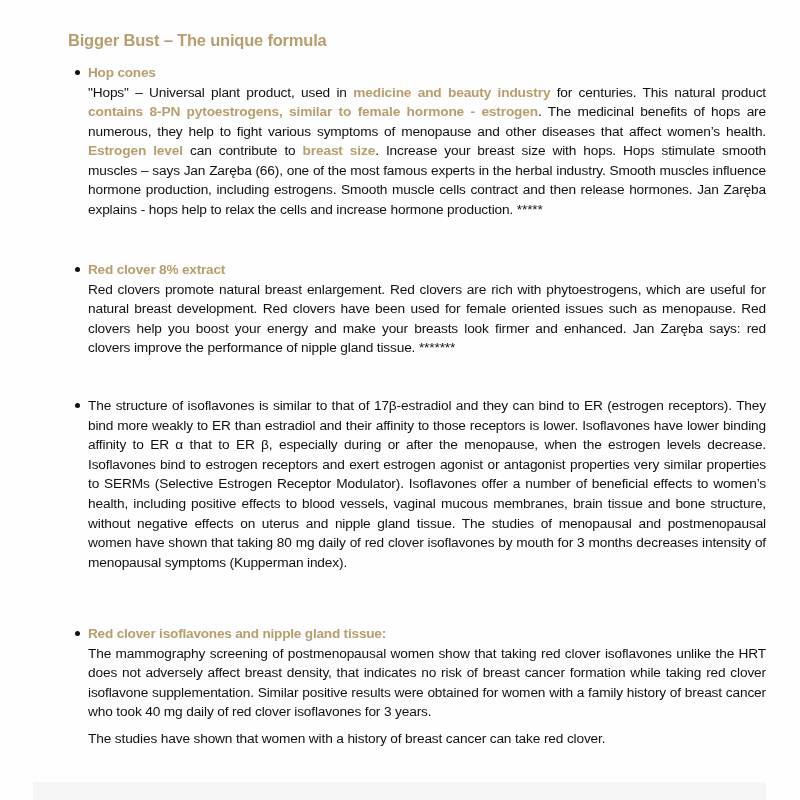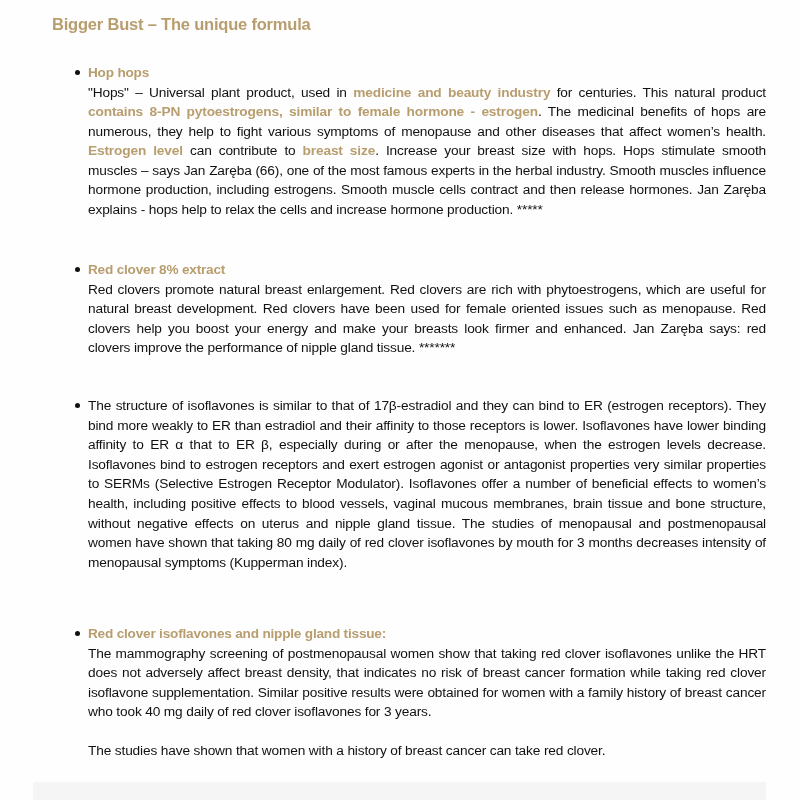--- a/index.html
+++ b/index.html
@@ -27,21 +27,21 @@
       top: 782px; height: 18px;
       background: #f5f5f5;
     }
     .title {
       position: absolute;
       left: 52px;
       top: 15px;
       font-size: 16.5px;
       font-weight: bold;
       color: #b89d6e;
-      margin: 0;
+      margin: 16px;
       letter-spacing: -0.2px;
     }
     .section {
       position: absolute;
       left: 88px;
       width: 678px;
     }
     .bullet {
       position: absolute;
       left: -13px;
@@ -74,36 +74,36 @@
   </style>
 </head>
 <body>
 
 <div class="page">
 
   <h1 class="title">Bigger Bust – The unique formula</h1>
 
   <div class="section" style="top:63px;">
     <span class="bullet"></span>
-    <div class="heading">Hop hops</div>
+    <div class="heading">Hop cones</div>
     <p class="para"><span>"Hops" – Universal plant product, used in </span><span class="hl">medicine and beauty industry</span><span> for centuries.  This natural product </span><span class="hl">contains  8-PN pytoestrogens, similar to female hormone - estrogen</span><span>. The medicinal benefits of hops are numerous, they help to fight various symptoms of menopause and other diseases that affect women’s health. </span><span class="hl">Estrogen level</span><span> can contribute to </span><span class="hl">breast size</span><span>. Increase your breast size with hops. Hops stimulate smooth muscles – says Jan Zaręba (66), one of the most famous experts in the herbal industry. Smooth muscles influence hormone production, including estrogens. Smooth muscle cells contract and then release hormones.  Jan Zaręba explains - hops help to relax the cells and increase hormone production. *****</span></p>
   </div>
 
   <div class="section" style="top:260px;">
     <span class="bullet"></span>
     <div class="heading">Red clover 8% extract</div>
     <p class="para">Red clovers promote natural breast enlargement. Red clovers are rich with phytoestrogens, which are useful for natural breast development.  Red clovers have been used for female oriented issues such as menopause. Red clovers help you boost your energy and make your breasts look firmer and enhanced. Jan Zaręba says: red clovers improve the performance of nipple gland tissue. *******</p>
   </div>
 
   <div class="section" style="top:396px;">
     <span class="bullet"></span>
     <p class="para">The structure of isoflavones is similar to that of 17β-estradiol and they can bind to ER (estrogen receptors). They bind more weakly to ER than estradiol and their affinity to those receptors is lower. Isoflavones have lower binding affinity to ER α that to ER β, especially during or after the menopause, when the estrogen levels decrease. Isoflavones bind to estrogen receptors and exert estrogen agonist or antagonist properties very similar properties to SERMs (Selective Estrogen Receptor Modulator). Isoflavones offer a number of beneficial effects to women’s health, including positive effects to blood vessels, vaginal mucous membranes, brain tissue and bone structure, without negative effects on uterus and nipple gland tissue. The studies of menopausal and postmenopausal women have shown  that taking 80 mg daily of  red clover isoflavones by mouth for 3 months decreases intensity of menopausal symptoms (Kupperman index).</p>
   </div>
 
   <div class="section" style="top:624px;">
     <span class="bullet"></span>
     <div class="heading">Red clover isoflavones and nipple gland tissue:</div>
     <p class="para">The mammography screening of postmenopausal women show that taking red clover isoflavones unlike the HRT does not adversely affect breast density, that indicates no risk of breast cancer formation while taking red clover isoflavone supplementation.  Similar positive results were obtained for women with a family history of breast cancer who took 40 mg daily of red clover isoflavones for 3 years.</p>
-    <p class="para last-left" style="margin-top:19px;">The studies have shown that women with a history of breast cancer can take red clover.</p>
+    <p class="para last-left" style="margin-top:7px;">The studies have shown that women with a history of breast cancer can take red clover.</p>
   </div>
 
   <div class="bottom-band"></div>
 </div>
 
 </body></html>

